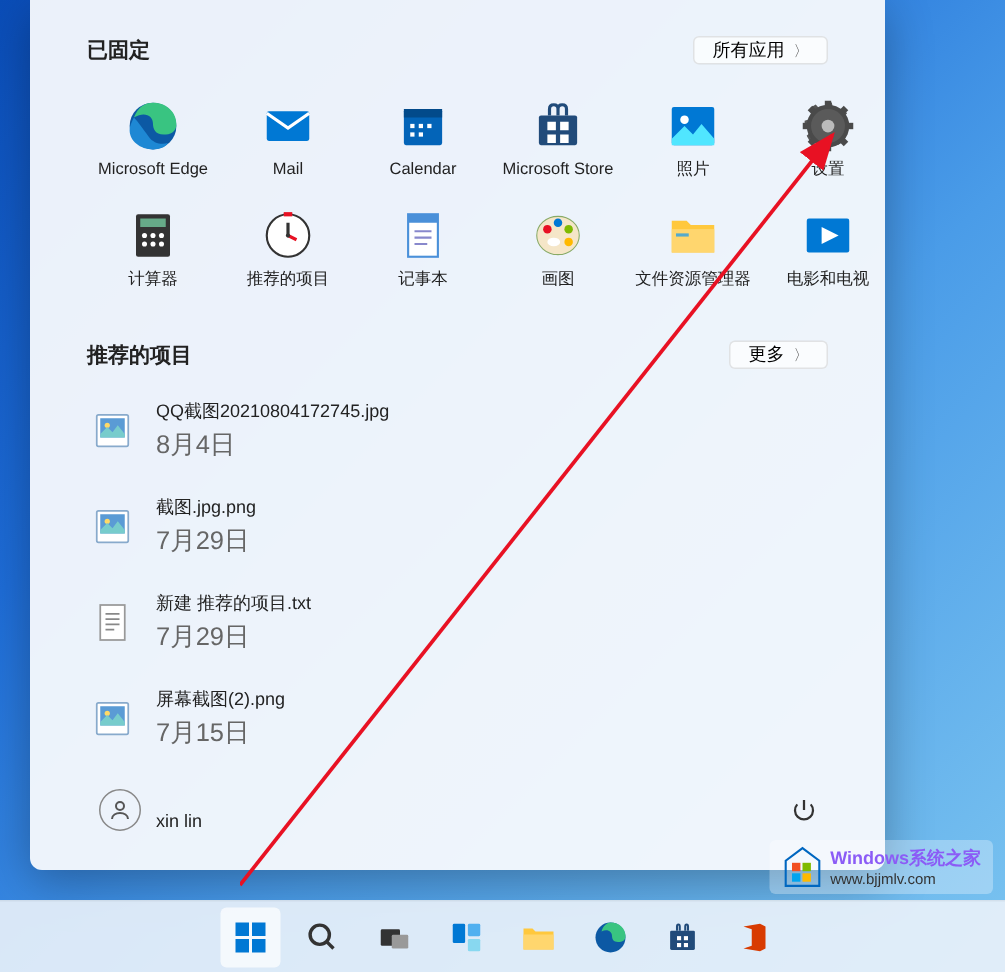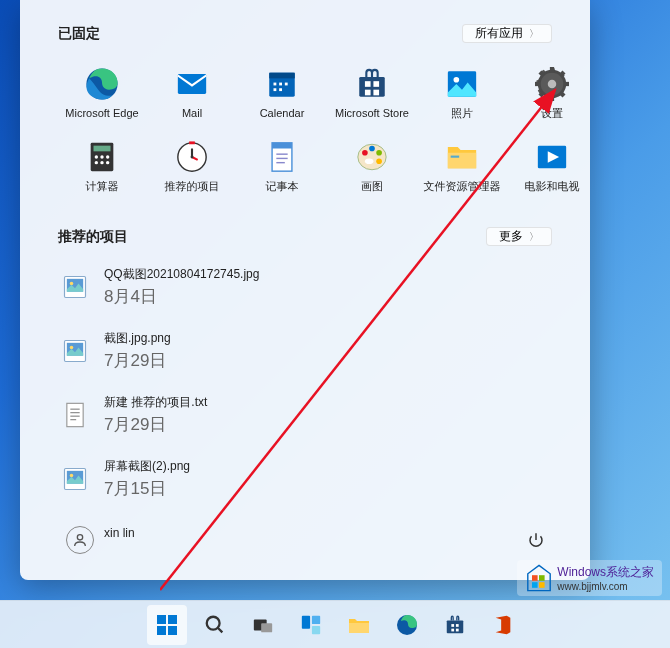--- a/index.html
+++ b/index.html
@@ -98,21 +98,21 @@
     .rec-date { font-size: 17px; color: #666; margin-top: 2px; }
     .bottom-bar {
       margin-top: auto;
       display: flex;
       justify-content: space-between;
       align-items: center;
       padding-top: 20px;
     }
     .user-area {
       display: flex;
-      align-items: flex-start;
+      align-items: flex-end;
       gap: 10px;
       cursor: pointer;
       padding: 4px 8px;
       border-radius: 4px;
     }
     .user-avatar {
       width: 28px; height: 28px;
       border-radius: 50%;
       border: 1px solid #888;
       display: flex;
@@ -162,21 +162,21 @@
       position: absolute;
       right: 8px; bottom: 52px;
       display: flex;
       align-items: center;
       gap: 4px;
       background: rgba(255,255,255,0.3);
       padding: 4px 8px;
       border-radius: 4px;
     }
     .watermark-text { font-size: 12px; }
-    .watermark-title { color: #4c1d95; font-weight: 400; }
+    .watermark-title { color: #8b5cf6; font-weight: 700; }
     .watermark-url { color: #333; font-size: 10px; }
     svg { display: block; }
   </style>
 </head>
 <body>
 
 <div class="start-menu">
 
   <div class="section-header">
     <span class="section-title">已固定</span>

